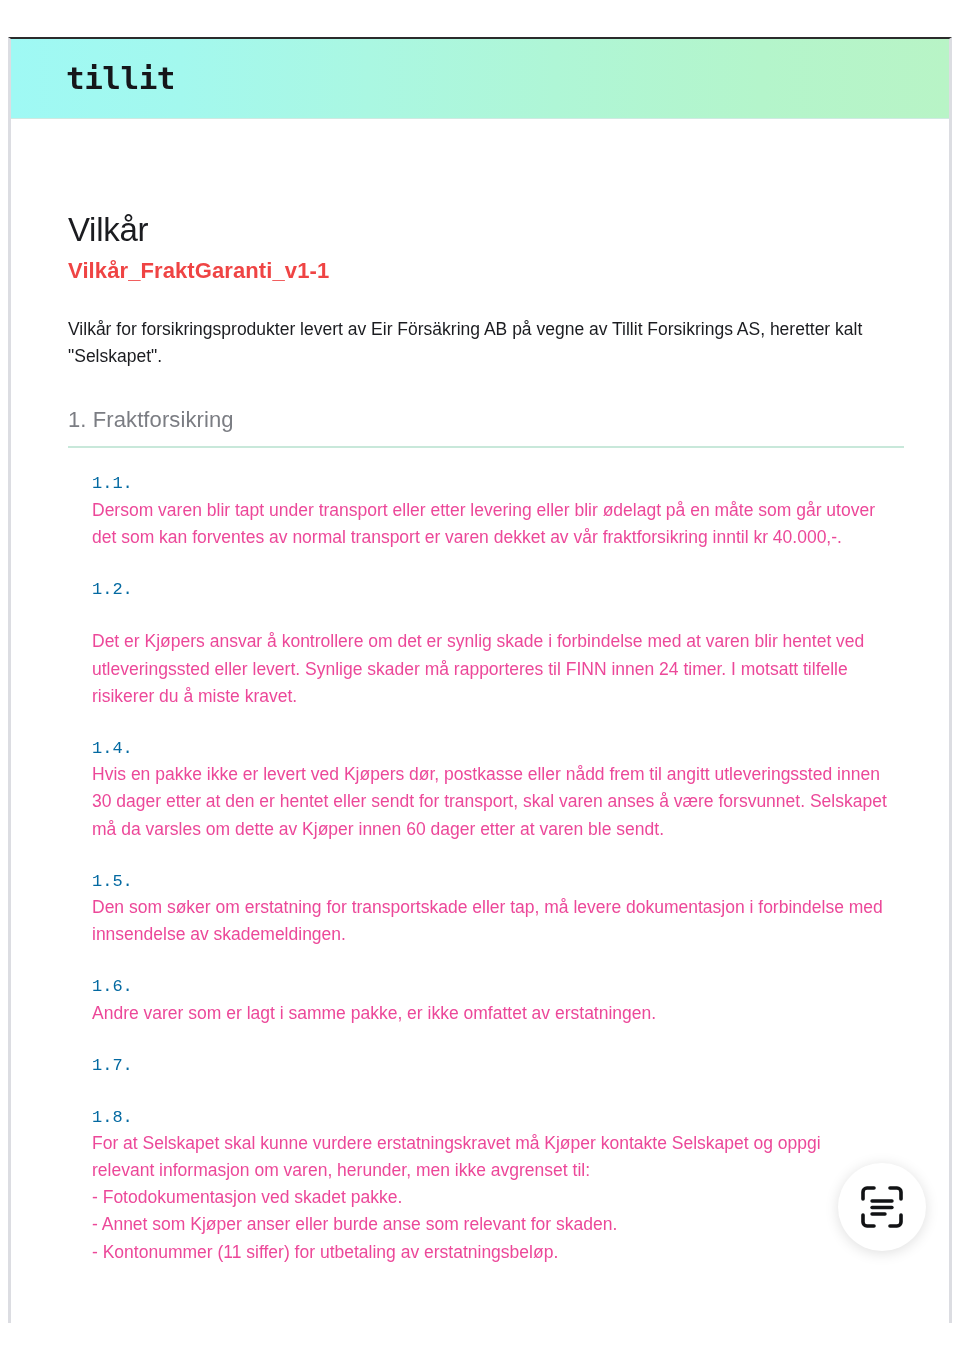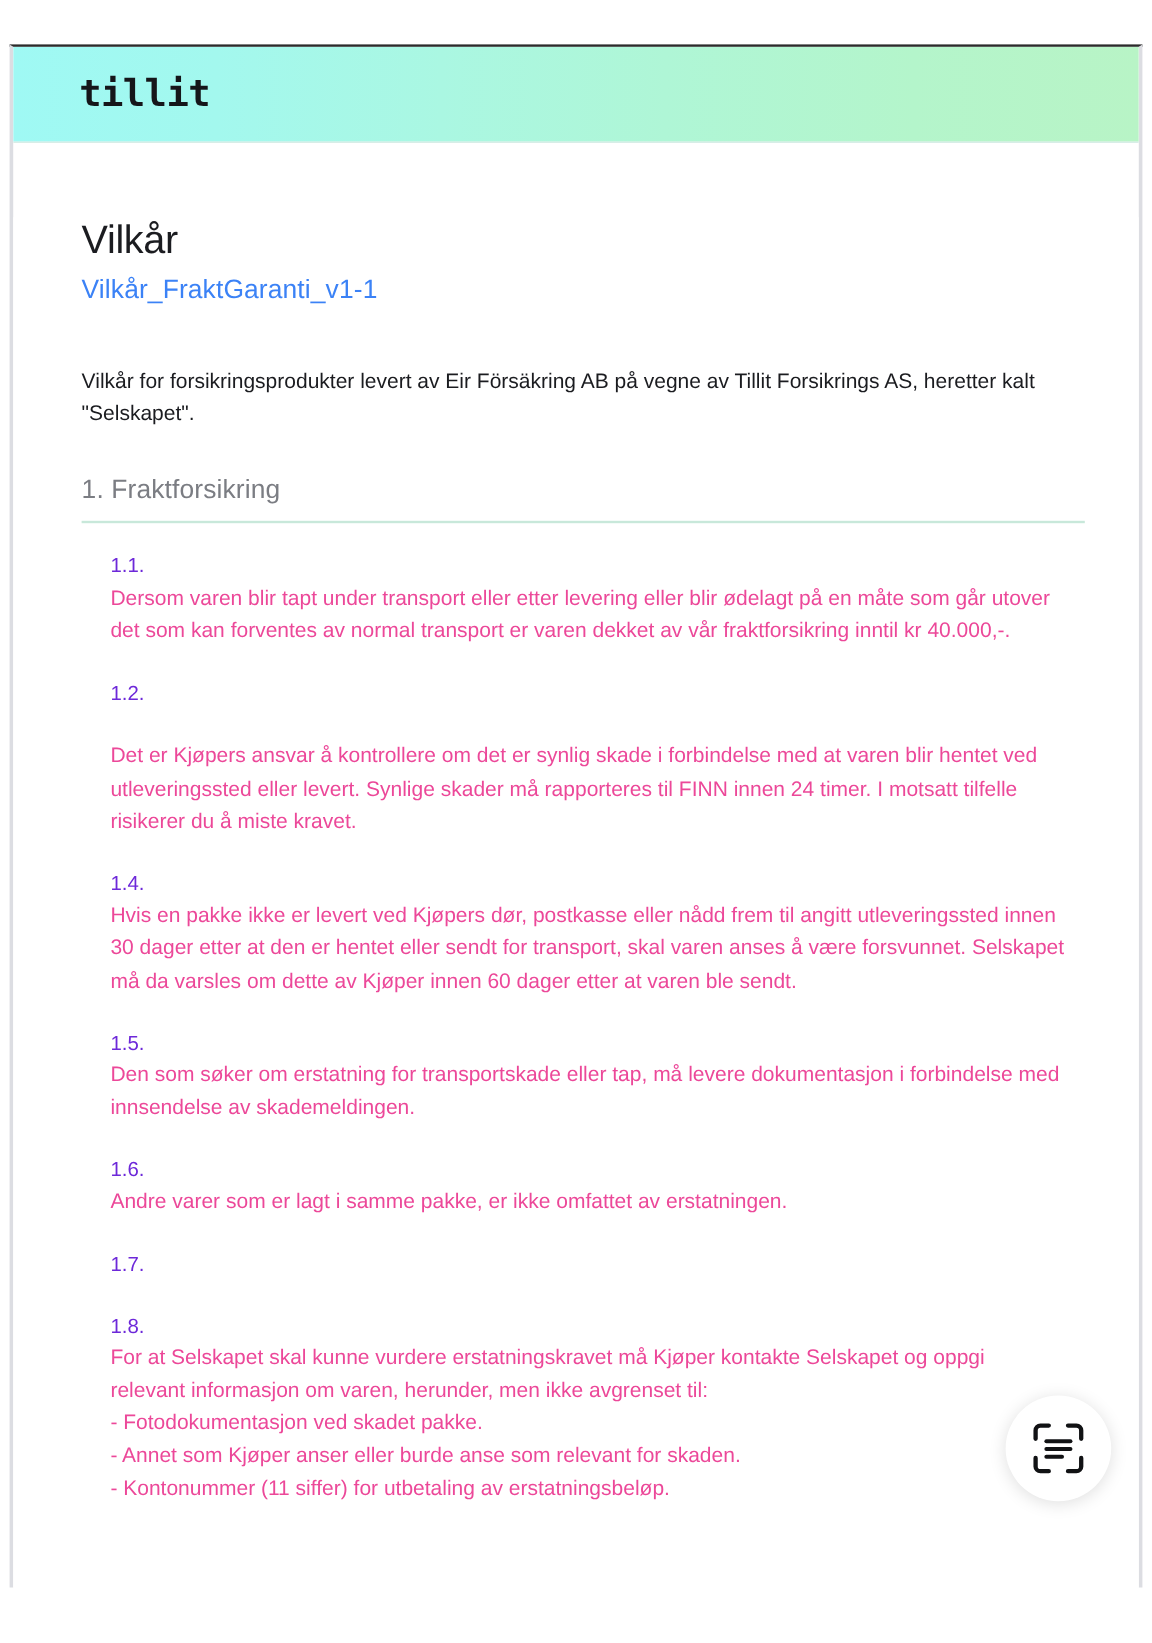--- a/index.html
+++ b/index.html
@@ -73,38 +73,38 @@
 
   
   .doc-body {
     position: relative;
     padding: 0 55px 0 57px;
     background: #ffffff;
     height: calc(100% - 81px);
   }
 
   .doc-title {
-    margin-top: 62px;
+    margin-top: 92px;
     font-size: 33px;
     font-weight: 400;
     color: #1b1c20;
     letter-spacing: -0.3px;
     line-height: 1.15;
   }
 
   .doc-subtitle {
     margin-top: 9px;
     font-size: 22px;
-    font-weight: 400;
-    color: #3b82f6;
+    font-weight: 700;
+    color: #ef4444;
     letter-spacing: 0.1px;
   }
 
   .doc-intro {
-    margin-top: 50px;
+    margin-top: 32px;
     font-size: 17.5px;
     line-height: 1.55;
     color: #1b1c20;
     max-width: 812px;
   }
 
   .section-heading {
     margin-top: 37px;
     font-size: 22px;
     font-weight: 400;
@@ -123,22 +123,23 @@
     margin-top: 23px;
     padding-left: 24px;
   }
 
   .clause {
     margin-bottom: 26px;
   }
 
   .clause-number {
     font-size: 17px;
-    color: #6d28d9;
+    color: #0369a1;
     line-height: 1.5;
+    font-family: Liberation Mono, monospace;
   }
 
   .clause-text {
     font-size: 17.5px;
     line-height: 1.55;
     color: #ec4899;
     max-width: 795px;
     white-space: pre-line;
   }
 

